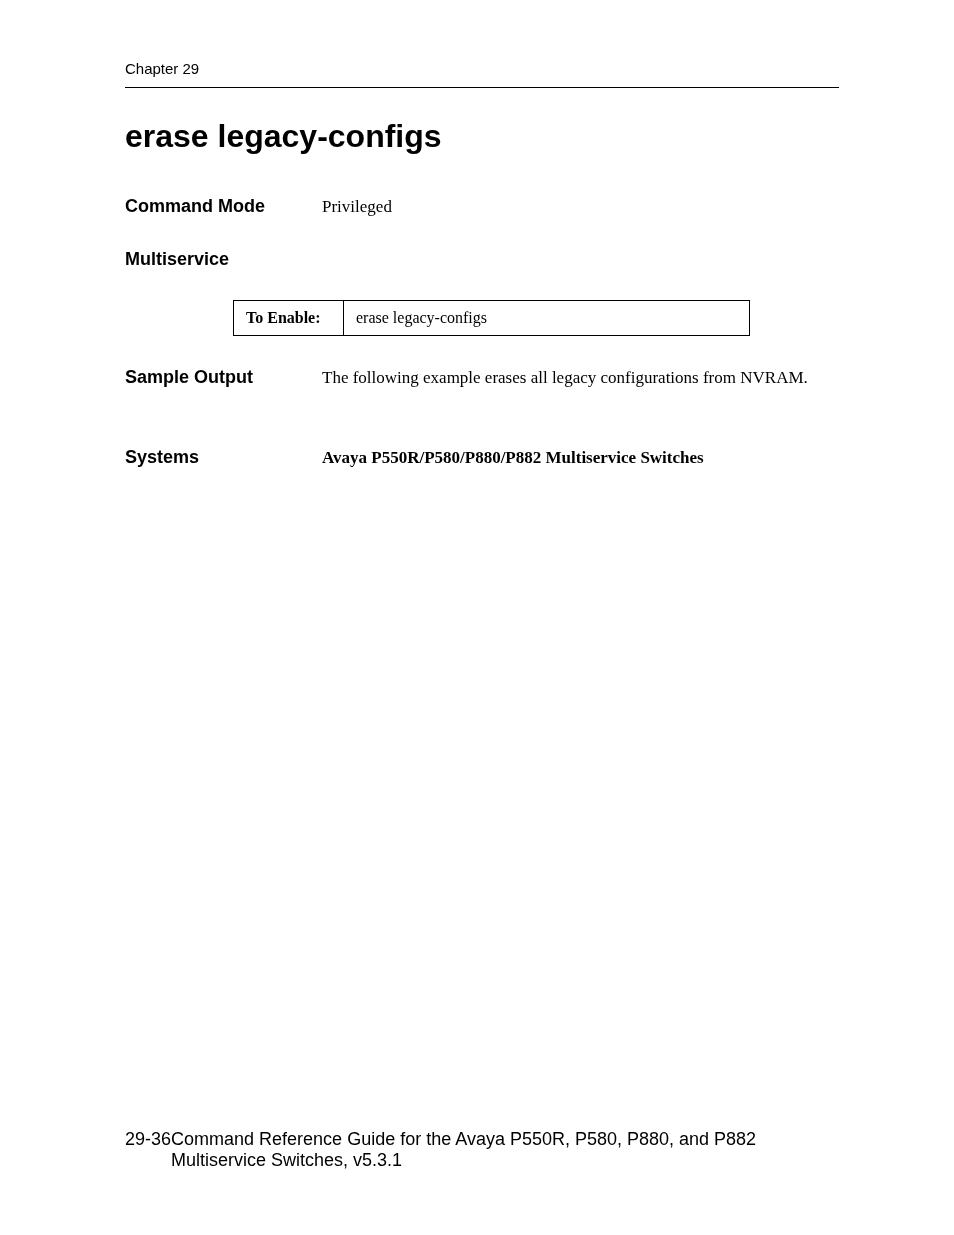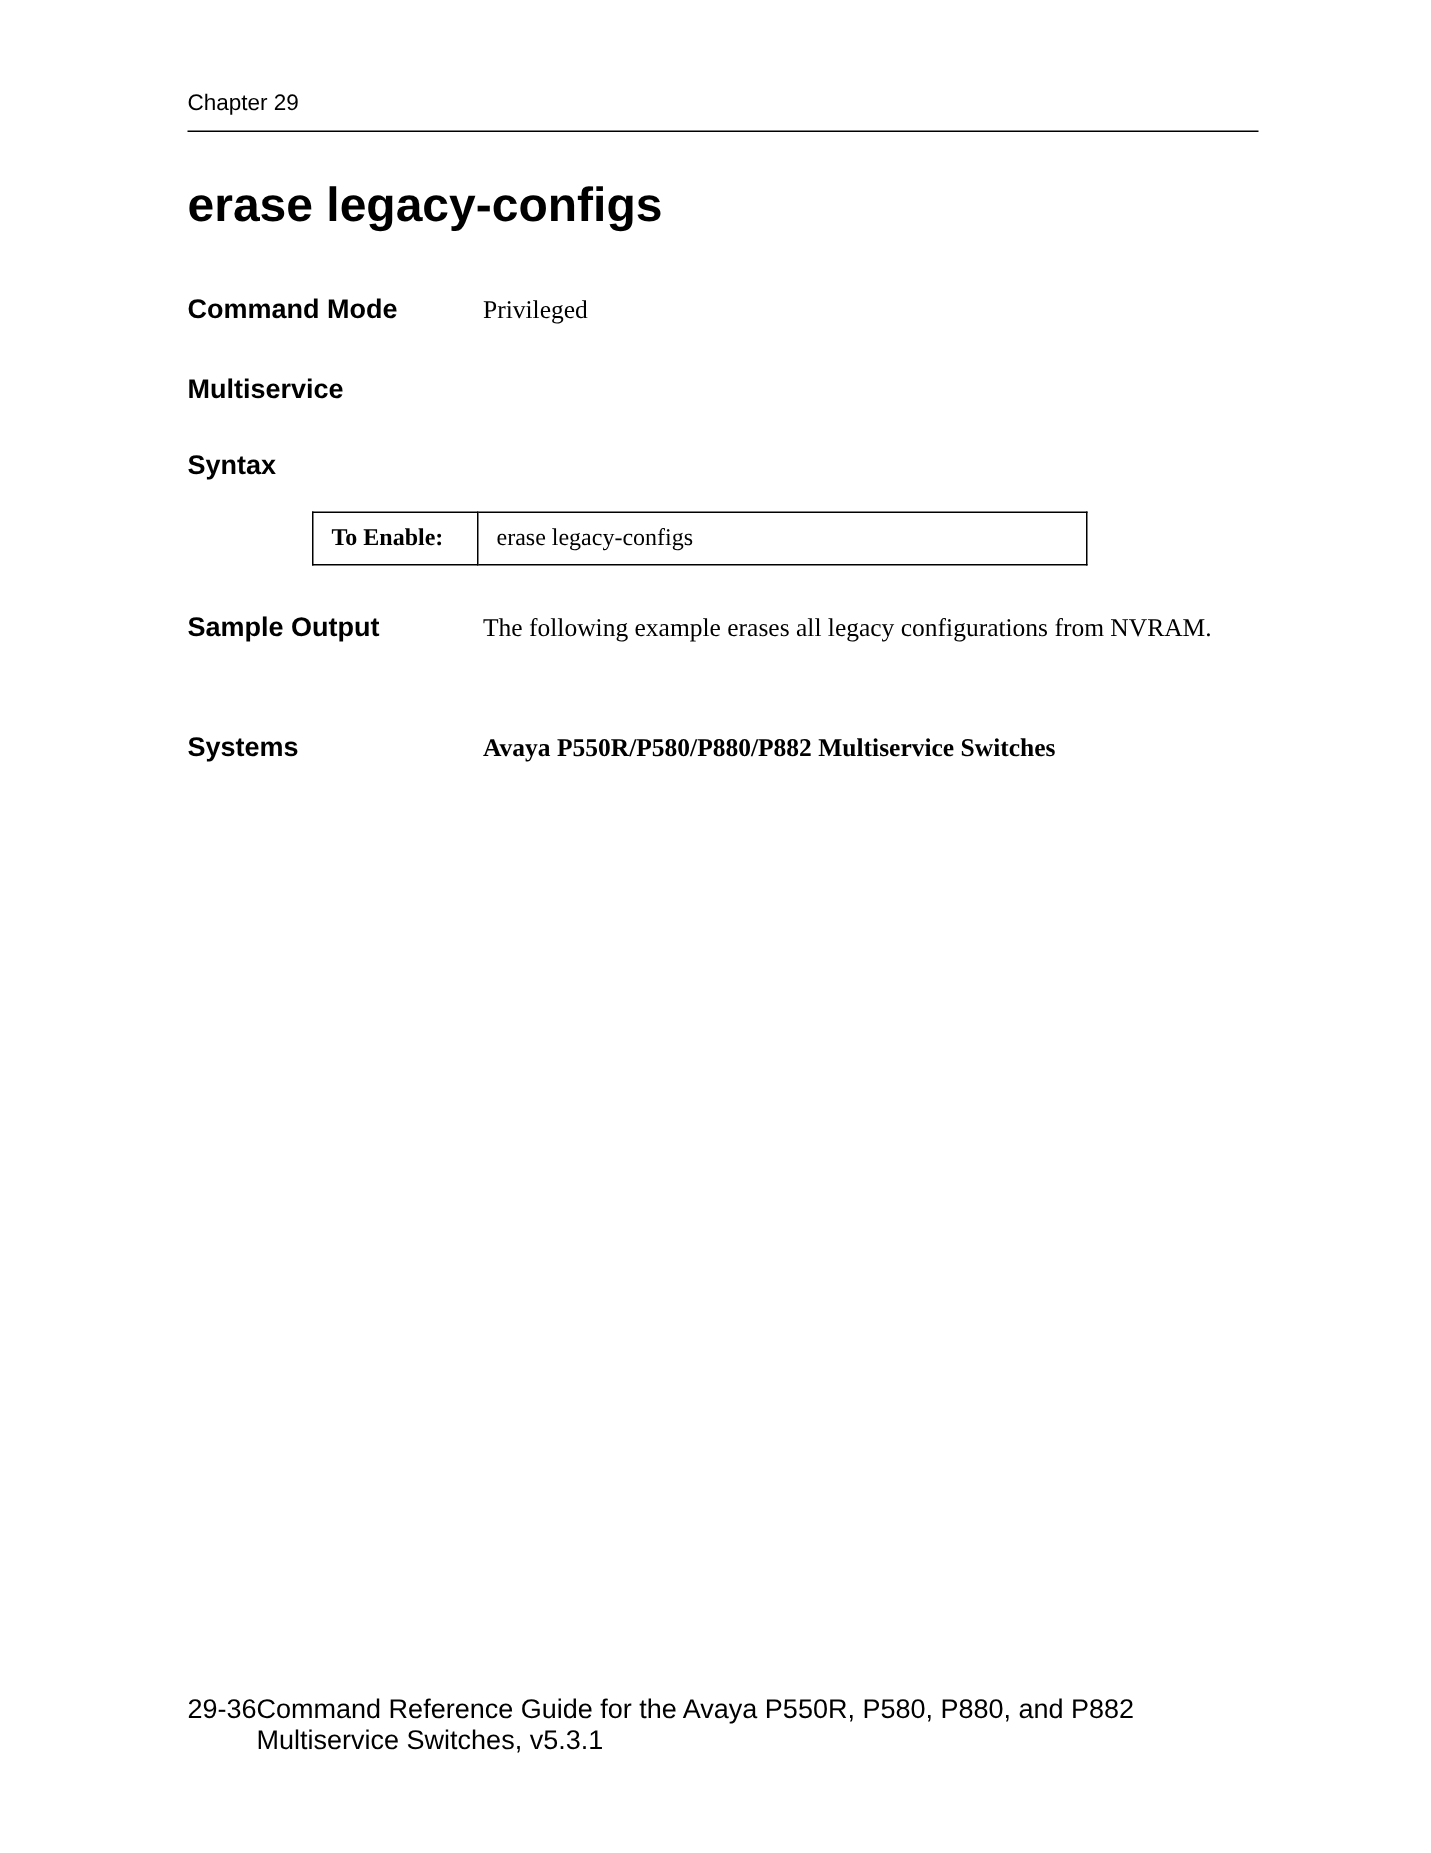--- a/index.html
+++ b/index.html
@@ -58,21 +58,21 @@
     .syntax-section {
       margin-bottom: 30px;
     }
     .syntax-label {
       font-family: Arial, Helvetica, sans-serif;
       font-weight: bold;
       font-size: 18px;
       margin-bottom: 20px;
     }
     .syntax-table {
-      margin-left: 83px;
+      margin-left: 108px;
       border-collapse: collapse;
       width: calc(100% - 197px);
     }
     .syntax-table td {
       border: 1px solid #000;
       padding: 8px 12px;
       font-size: 16px;
     }
     .syntax-table .to-enable {
       font-weight: bold;
@@ -114,21 +114,20 @@
 <div class="section">
   <div class="section-label">Command Mode</div>
   <div class="section-content">Privileged</div>
 </div>
 
 <div class="section">
   <div class="section-label">Multiservice</div>
 </div>
 
 <div class="syntax-section">
-  <div class="syntax-label">Syntax</div>
   <table class="syntax-table">
     <tbody>
         <tr>
       <td class="to-enable">To Enable:</td>
       <td class="command">erase legacy-configs</td>
     </tr>
   </tbody>
     </table>
 </div>
 

